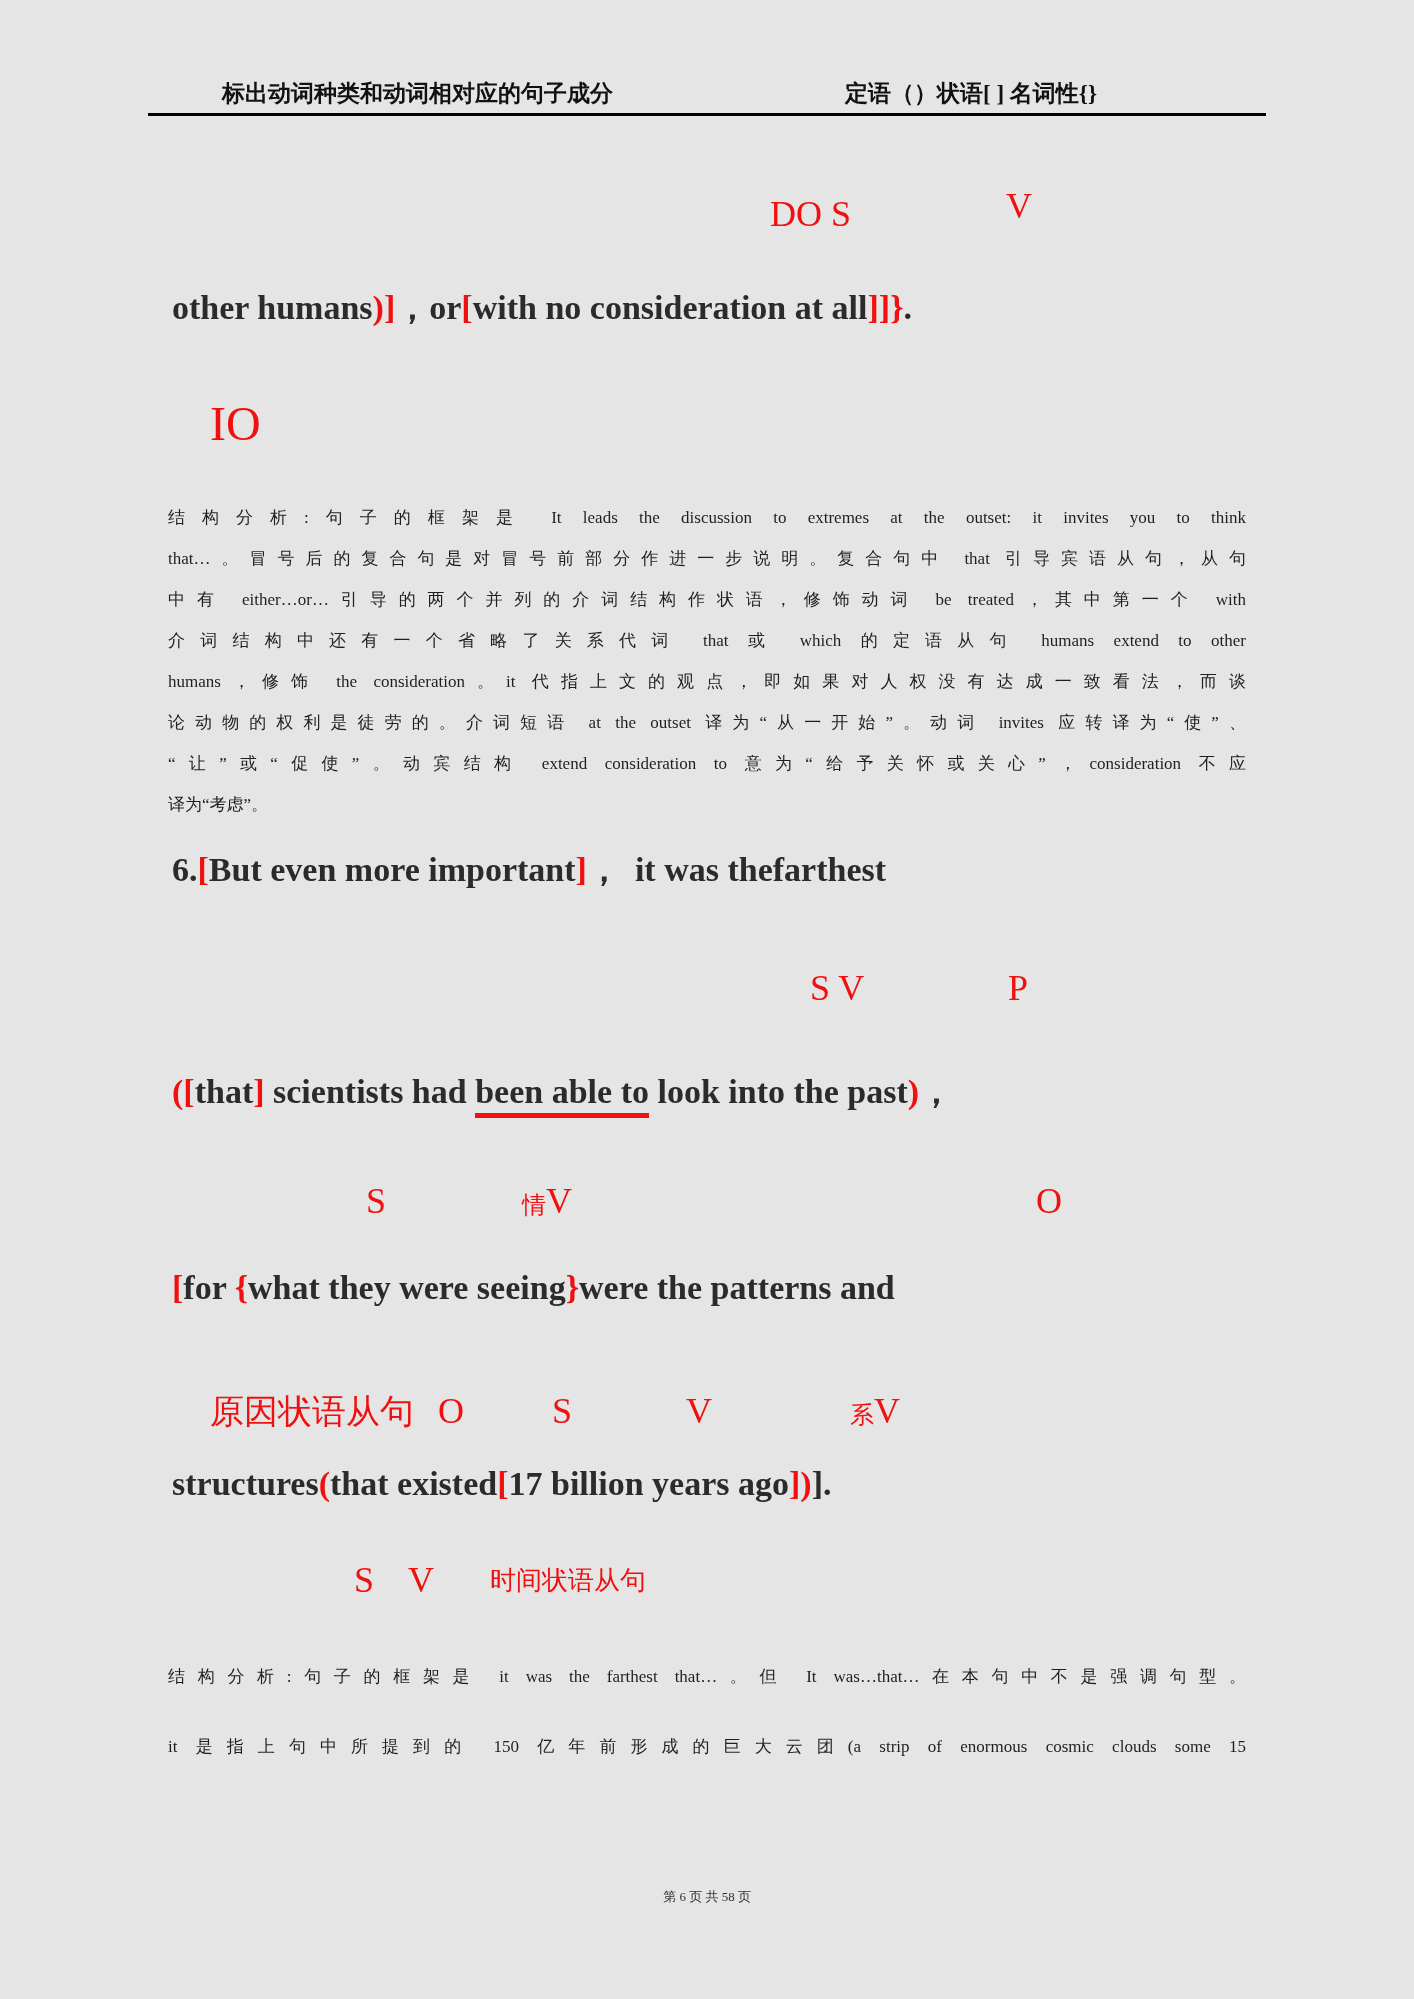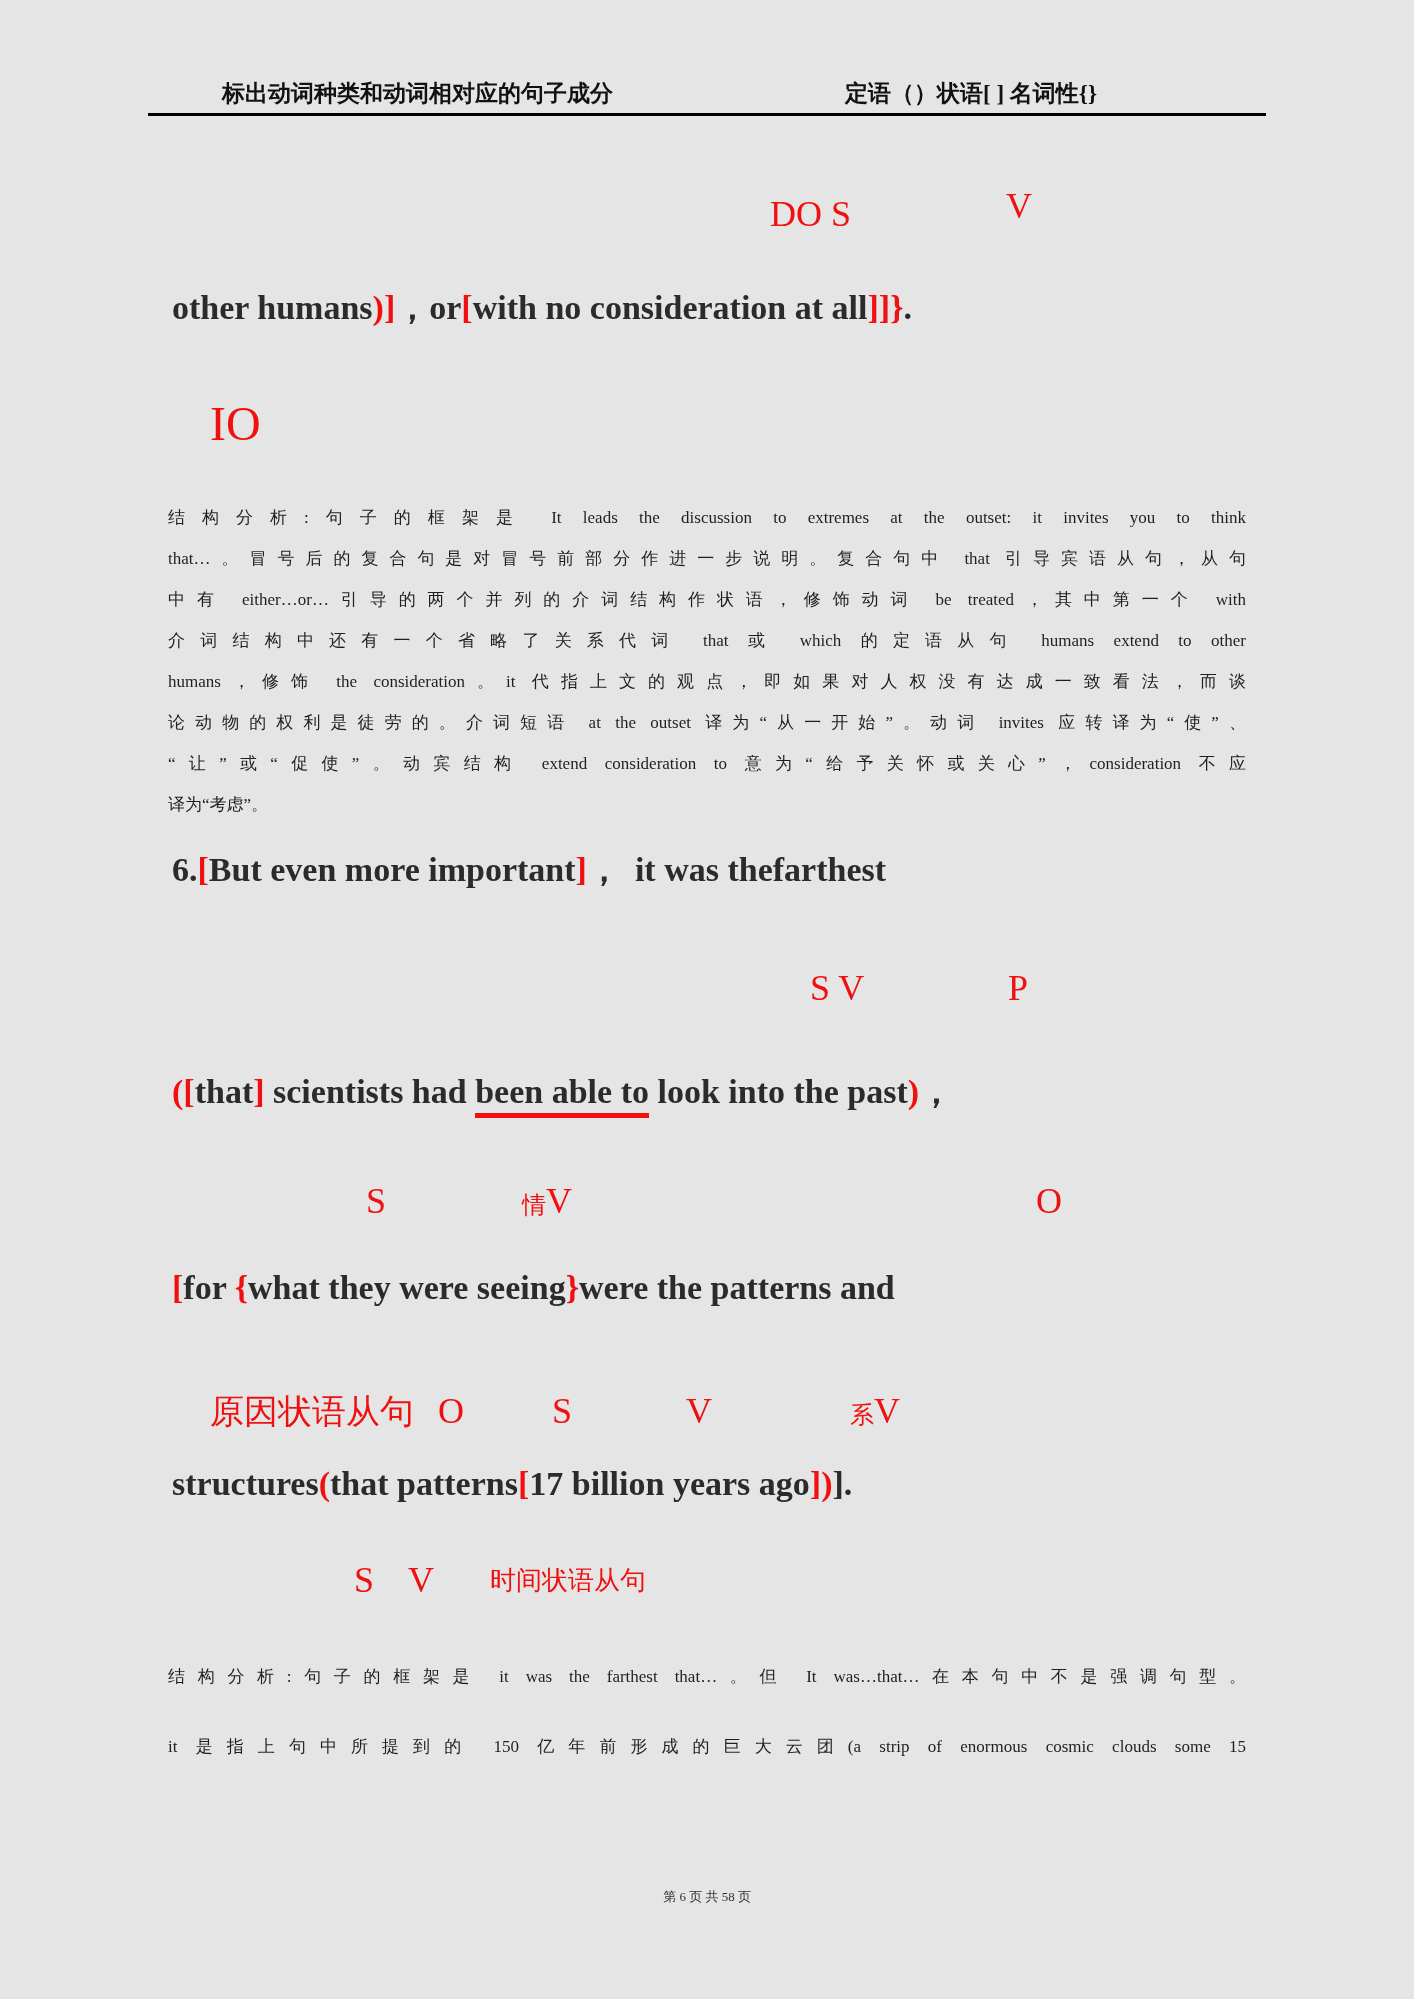--- a/index.html
+++ b/index.html
@@ -109,21 +109,21 @@
     <span class="red">[</span><span>for </span><span class="red">{</span><span>what they were seeing</span><span class="red">}</span><span>were the patterns and</span>
   </div>
 
   <div class="ann ann-clause-big a5-clause">原因状语从句</div>
   <div class="ann a5-o">O</div>
   <div class="ann a5-s">S</div>
   <div class="ann a5-v">V</div>
   <div class="ann a5-xv"><span class="ann-small">系</span><span>V</span></div>
 
   <div class="bold-line sent-5">
-    <span>structures</span><span class="red">(</span><span>that patterns</span><span class="red">[</span><span>17 billion years ago</span><span class="red">])</span><span>].</span>
+    <span>structures</span><span class="red">(</span><span>that existed</span><span class="red">[</span><span>17 billion years ago</span><span class="red">])</span><span>].</span>
   </div>
 
   <div class="ann a6-s">S</div>
   <div class="ann a6-v">V</div>
   <div class="ann ann-clause-small a6-clause">时间状语从句</div>
 
   <div class="para para-2">
     <div class="pline">结构分析:句子的框架是 it was the farthest that…。但 It was…that…在本句中不是强调句型。</div>
     <div class="pline">it 是指上句中所提到的 150 亿年前形成的巨大云团(a strip of enormous cosmic clouds some 15</div>
   </div>

